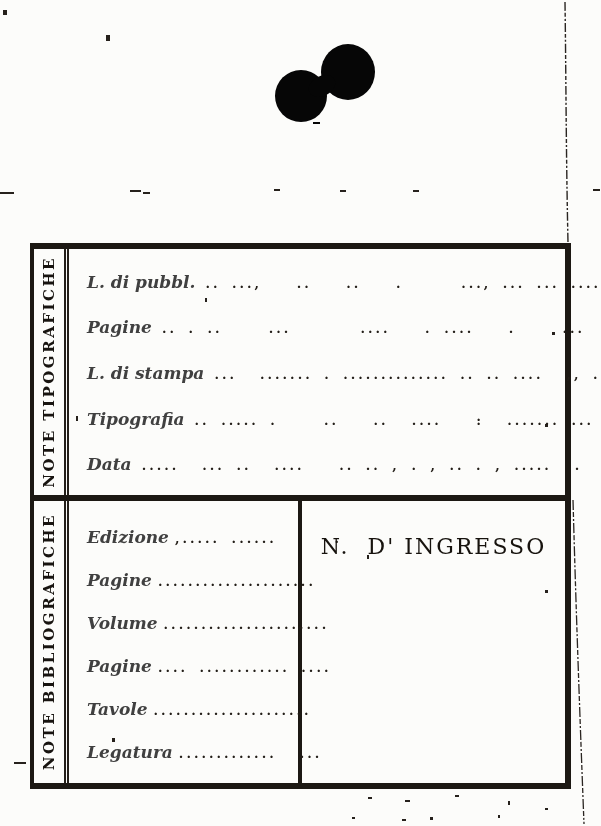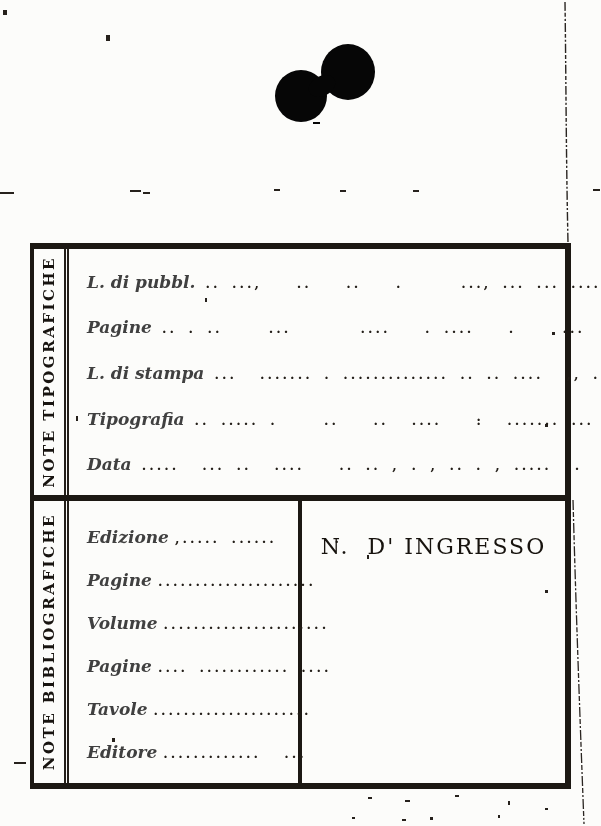--- a/index.html
+++ b/index.html
@@ -172,21 +172,21 @@
         </div>
         <div class="row">
           <span class="flabel">Pagine</span>
           <span class="dots">.... ............ ....</span>
         </div>
         <div class="row">
           <span class="flabel">Tavole</span>
           <span class="dots">.....................</span>
         </div>
         <div class="row">
-          <span class="flabel">Editore</span>
+          <span class="flabel">Legatura</span>
           <span class="dots">.............  ...</span>
         </div>
       </div>
       <div class="ingresso-cell">
         <span class="ingresso">N.  D' INGRESSO</span>
       </div>
     </div>
 
   </div>
 </div>

